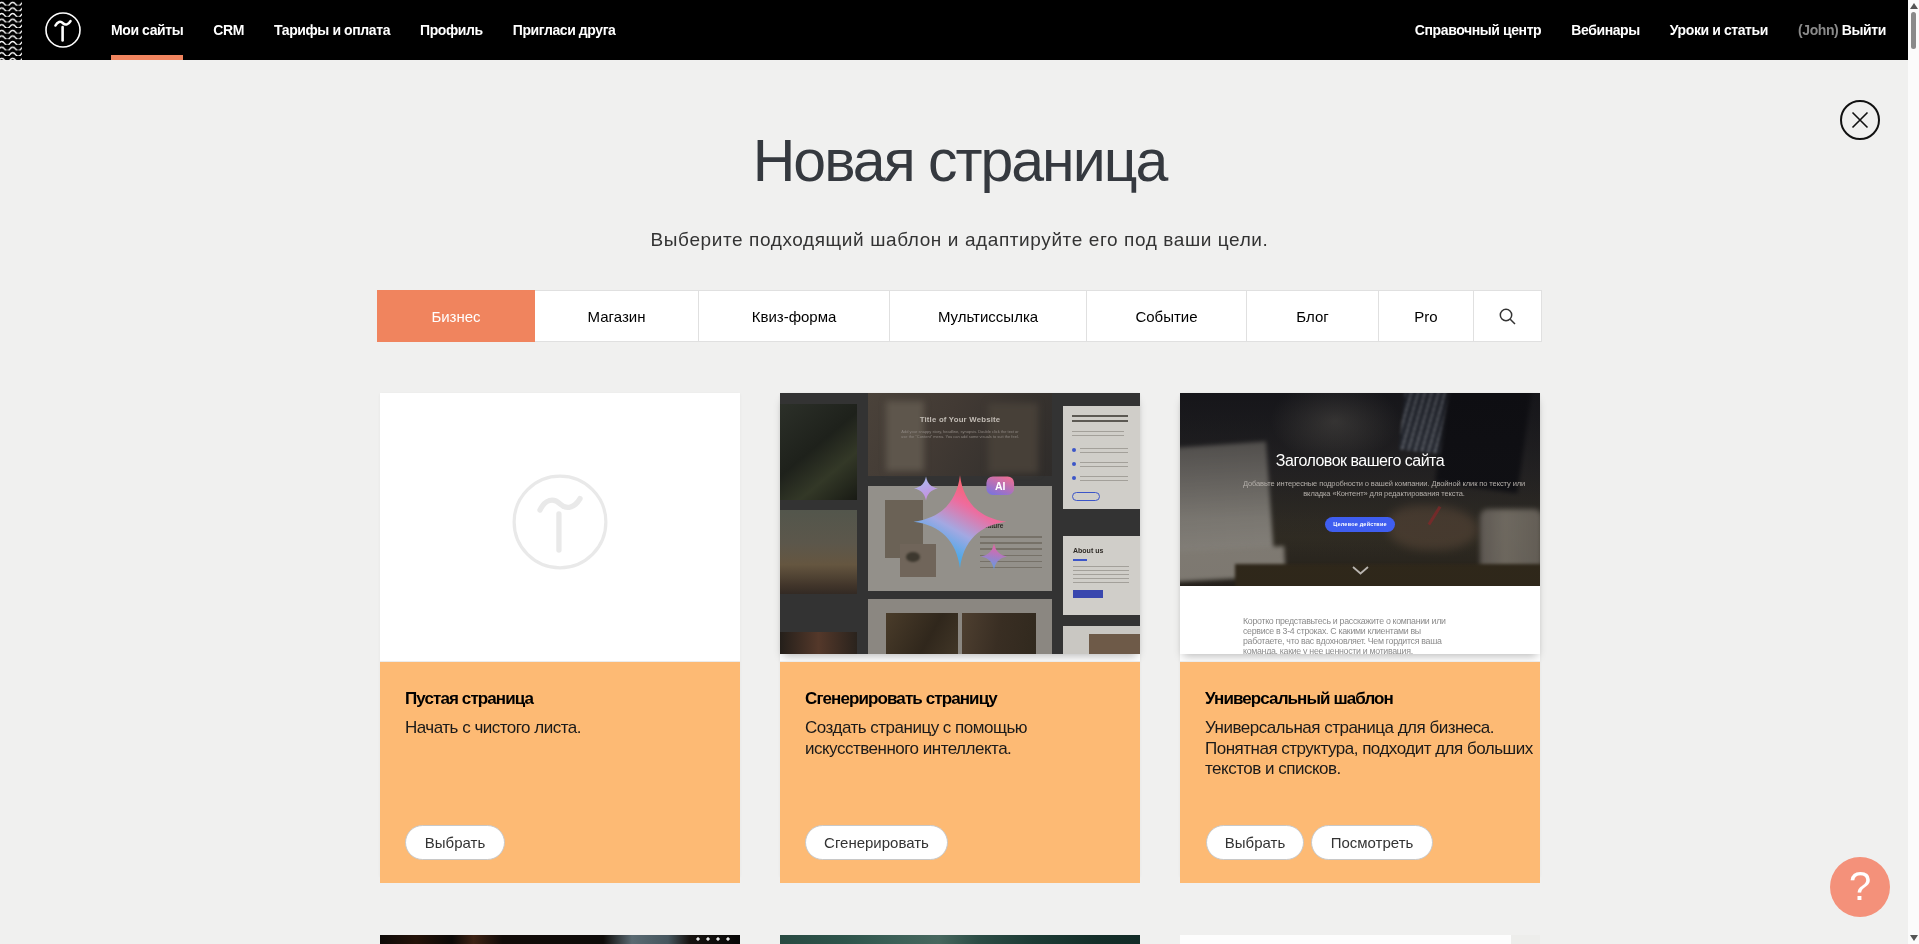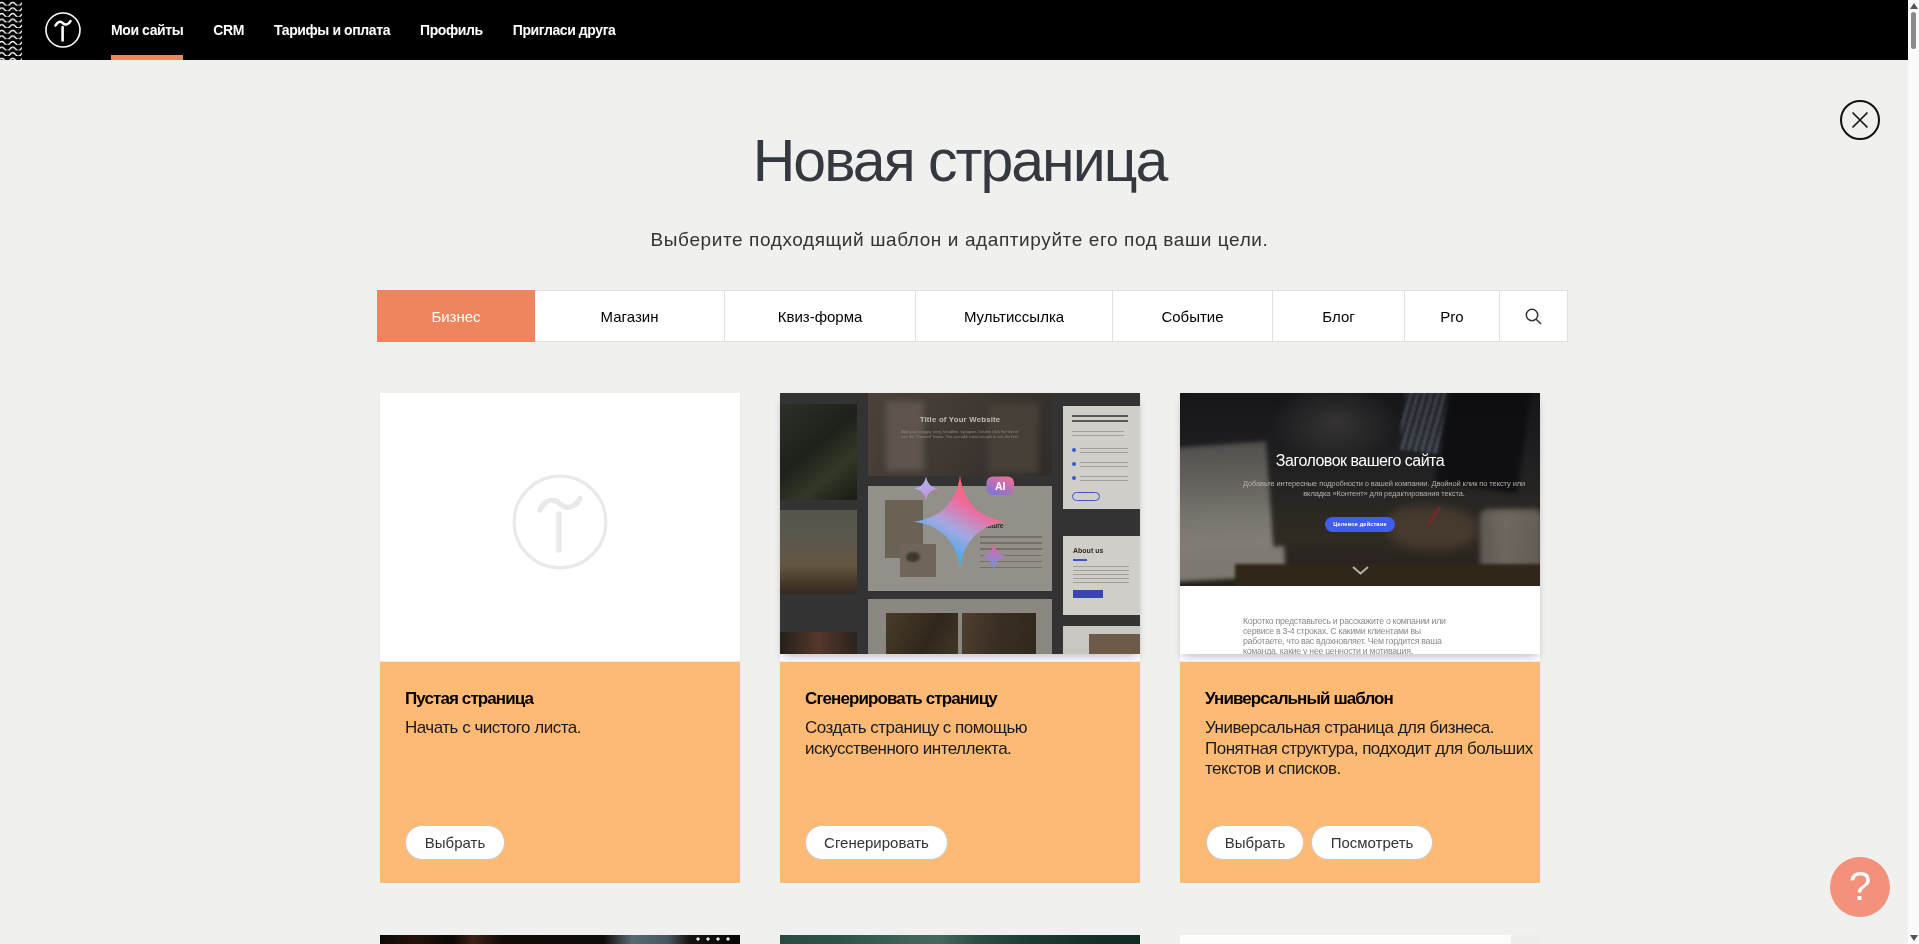--- a/index.html
+++ b/index.html
@@ -85,33 +85,39 @@
     <path d="M10.5,13.5 C12.5,9.5 15.5,8.8 18,11.2 C20.5,13.6 23.5,12.6 25.5,9.2" fill="none" stroke="#fff" stroke-width="2.6" stroke-linecap="round"></path>
     <line x1="17.6" y1="15" x2="17.6" y2="28.5" stroke="#fff" stroke-width="2.6" stroke-linecap="round"></line>
   </svg>
   <nav class="nav-l">
     <a class="act">Мои сайты</a>
       <a>CRM</a>
       <a>Тарифы и оплата</a>
       <a>Профиль</a>
       <a>Пригласи друга</a>
   </nav>
+  <nav class="nav-r">
+    <a>Справочный центр</a>
+      <a>Вебинары</a>
+      <a>Уроки и статьи</a>
+      <a><span class="gray">(John)</span> Выйти</a>
+  </nav>
 </div>
 
 <svg class="close" viewBox="0 0 40 40">
   <circle cx="20" cy="20" r="19" fill="none" stroke="#111" stroke-width="2"></circle>
   <path d="M12.5,12.5 L27.5,27.5 M27.5,12.5 L12.5,27.5" stroke="#111" stroke-width="1.6"></path>
 </svg>
 
 <h1>Новая страница</h1>
 <div class="sub">Выберите подходящий шаблон и адаптируйте его под ваши цели.</div>
 
 <div class="tabs">
   <div class="tab act" style="width:158px">Бизнес</div>
-  <div class="tab" style="width:190px">Магазин</div>
+  <div class="tab" style="width:164px">Магазин</div>
   <div class="tab" style="width:191px">Квиз-форма</div>
   <div class="tab" style="width:197px">Мультиссылка</div>
   <div class="tab" style="width:160px">Событие</div>
   <div class="tab" style="width:132px">Блог</div>
   <div class="tab" style="width:95px">Pro</div>
   <div class="tab" style="width:68px">
     <svg width="17" height="17" viewBox="0 0 17 17">
         <circle cx="7" cy="7" r="5.7" fill="none" stroke="#333" stroke-width="1.5"></circle>
         <line x1="11.2" y1="11.2" x2="16" y2="16" stroke="#333" stroke-width="1.5"></line>
       </svg>

